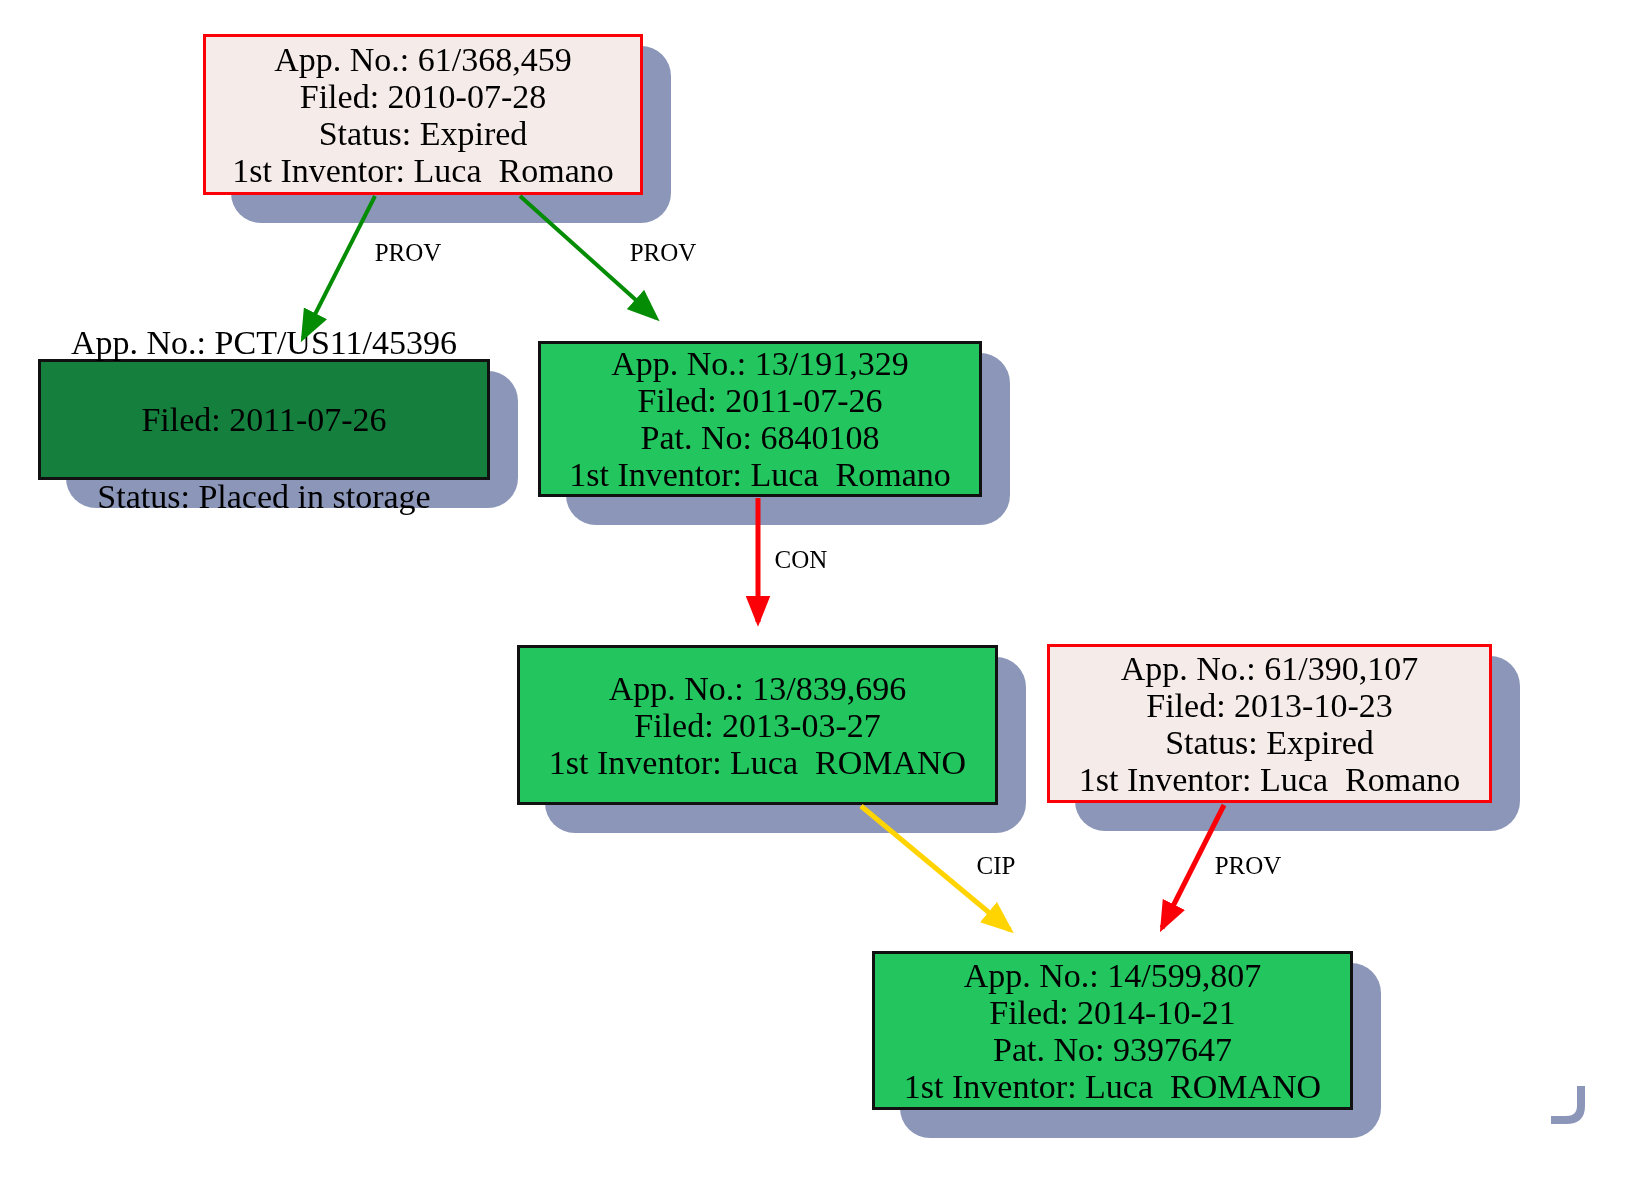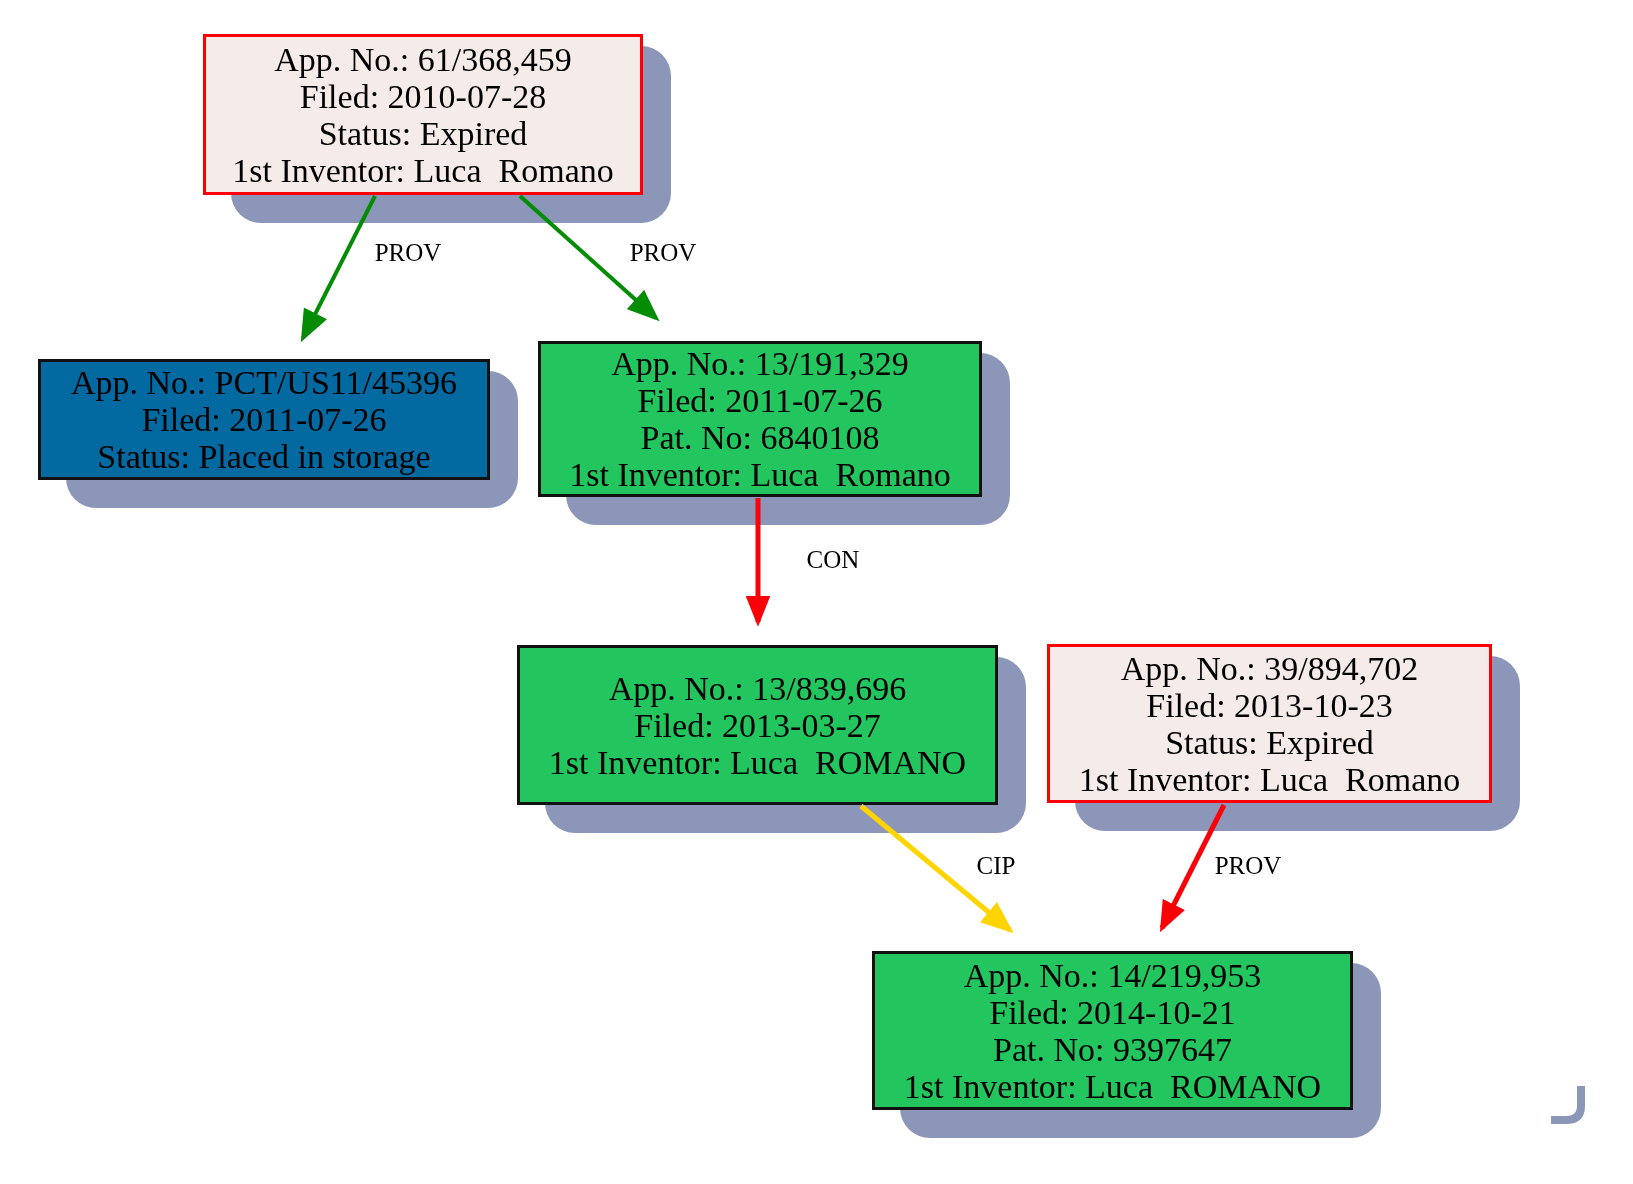--- a/index.html
+++ b/index.html
@@ -26,21 +26,21 @@
     display: flex;
     flex-direction: column;
     justify-content: center;
     align-items: center;
     text-align: center;
     font-size: 34px;
     line-height: 37px;
     margin-top: 16px;
   }
   .box.granted { background: #22c55e; border: 3px solid #111111; }
-  .box.pct     { background: #0369a1; border: 3px solid #111111; }
+  .box.pct     { background: #15803d; border: 3px solid #111111; gap: 40px; }
   .box.prov    { background: #f5ebe9; border: 3px solid #fb0007; }
   .line { white-space: pre; }
   svg.edges { position: absolute; left: 0; top: 0; }
   .edge-label {
     position: absolute;
     transform: translate(-50%, -50%);
     background: #ffffff;
     font-size: 25px;
     line-height: 38px;
     padding: 1px 6px;
@@ -49,21 +49,21 @@
   
   #n0 { left: 203px;  top: 18px;  width: 440px; height: 177px; }
   #n1 { left: 38px;   top: 343px; width: 452px; height: 137px; }
   #n2 { left: 538px;  top: 325px; width: 444px; height: 172px; }
   #n3 { left: 517px;  top: 629px; width: 481px; height: 176px; }
   #n4 { left: 1047px; top: 628px; width: 445px; height: 175px; }
   #n5 { left: 872px;  top: 935px; width: 481px; height: 175px; }
 
   #lbl0 { left: 408px;  top: 253px; }
   #lbl1 { left: 663px;  top: 253px; }
-  #lbl2 { left: 801px;  top: 560px; margin-left: 32px; }
+  #lbl2 { left: 801px;  top: 560px; }
   #lbl3 { left: 986px;  top: 866px; margin-left: 10px; }
   #lbl4 { left: 1248px; top: 866px; }
 </style>
 </head>
 <body>
 
 <div class="canvas">
 
   <div class="node" id="n0">
     <div class="shadow"></div>
@@ -99,31 +99,31 @@
     <div class="box granted">
       <div class="line">App. No.: 13/839,696</div>
       <div class="line">Filed: 2013-03-27</div>
       <div class="line">1st Inventor: Luca  ROMANO</div>
     </div>
   </div>
 
   <div class="node" id="n4">
     <div class="shadow"></div>
     <div class="box prov">
-      <div class="line">App. No.: 39/894,702</div>
+      <div class="line">App. No.: 61/390,107</div>
       <div class="line">Filed: 2013-10-23</div>
       <div class="line">Status: Expired</div>
       <div class="line">1st Inventor: Luca  Romano</div>
     </div>
   </div>
 
   <div class="node" id="n5">
     <div class="shadow"></div>
     <div class="box granted">
-      <div class="line">App. No.: 14/219,953</div>
+      <div class="line">App. No.: 14/599,807</div>
       <div class="line">Filed: 2014-10-21</div>
       <div class="line">Pat. No: 9397647</div>
       <div class="line">1st Inventor: Luca  ROMANO</div>
     </div>
   </div>
 
   <svg class="edges" width="1633" height="1184" viewBox="0 0 1633 1184">
     <defs>
       <marker id="ah-green" viewBox="0 0 10 8" refX="8.5" refY="4" markerWidth="33" markerHeight="26" orient="auto" markerUnits="userSpaceOnUse">
           <path d="M0 0 L10 4 L0 8 Z" fill="#048c04"></path>

